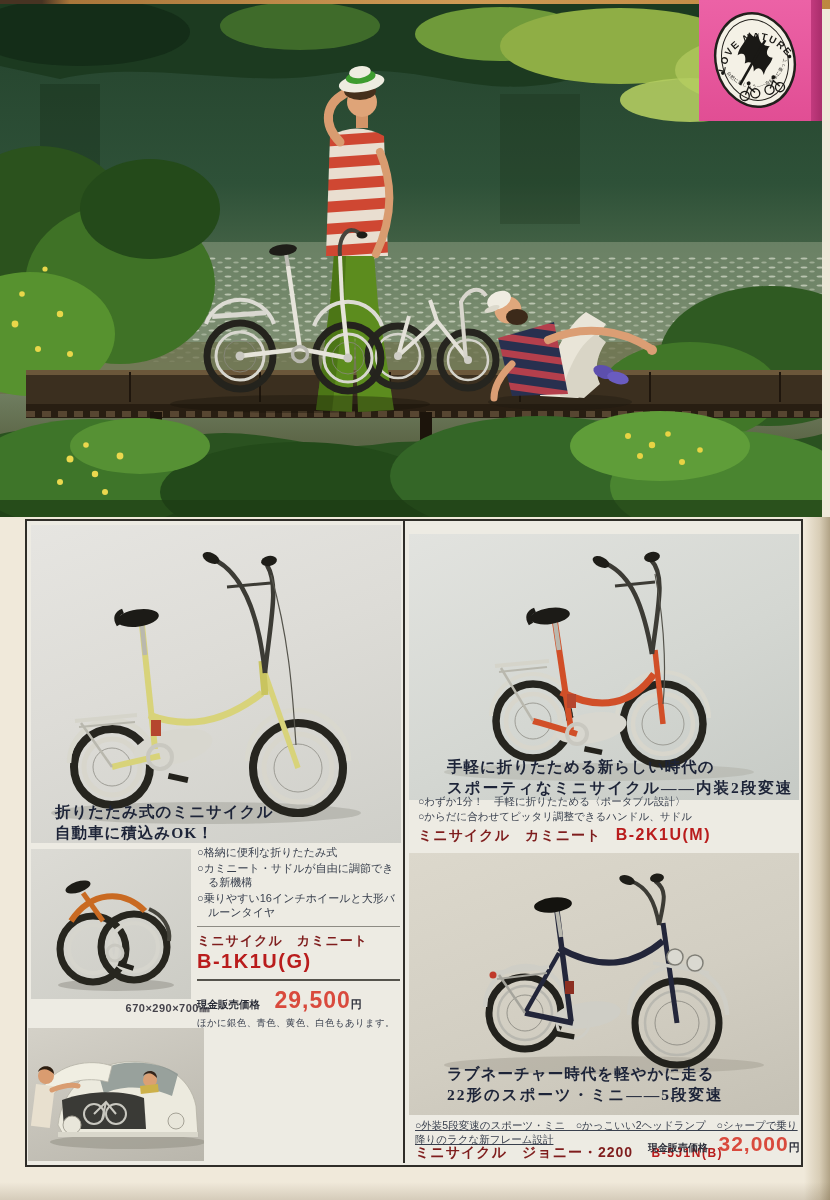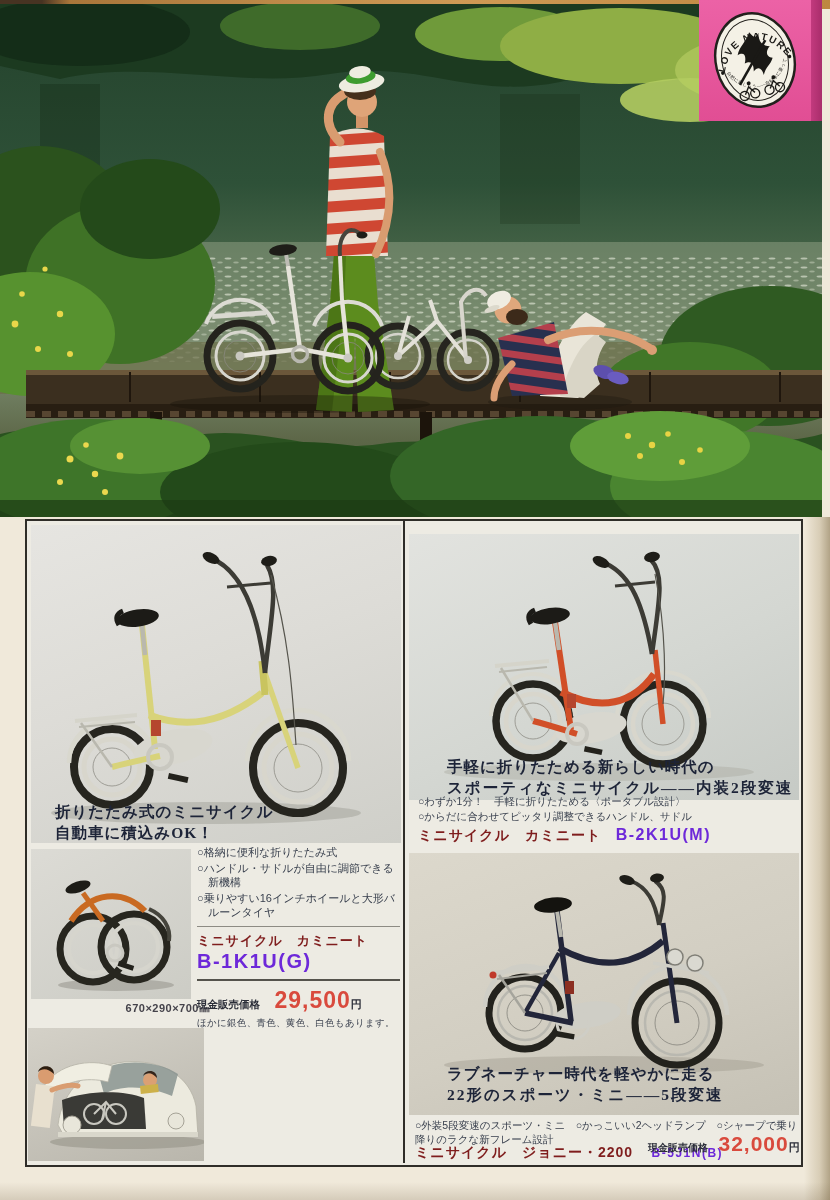--- a/index.html
+++ b/index.html
@@ -4,21 +4,21 @@
 <style>
   html,body{margin:0;padding:0;background:#6b5a3f;}
   #page{position:relative;width:830px;height:1200px;overflow:hidden;
         background:#f0e9da;font-family:"Liberation Sans","DejaVu Sans",sans-serif;}
   .abs{position:absolute;}
   .headline{font-family:"Liberation Serif","DejaVu Serif",serif;font-weight:700;
             color:#1d2438;font-size:15.5px;line-height:21px;letter-spacing:1px;white-space:nowrap;}
   .bullets{font-size:11px;line-height:14.5px;color:#39404e;margin:0;padding:0;list-style:none;}
   .bullets li{text-indent:-11px;padding-left:11px;margin-bottom:1px;}
   .model-name{font-size:13px;font-weight:700;color:#7f1d1d;letter-spacing:1px;}
-  .model-code{font-size:20px;font-weight:700;color:#6d28d9;letter-spacing:1.5px;}
+  .model-code{font-size:20px;font-weight:700;color:#b91c1c;letter-spacing:1.5px;}
   .price-label{font-size:10.5px;color:#2a2d38;font-weight:700;}
   .price-val{font-size:23px;font-weight:700;color:#d94a3d;letter-spacing:1px;}
   .price-yen{font-size:11px;color:#2a2d38;font-weight:700;}
   .rule1{border:none;border-top:1px solid #8d8b84;margin:6px 0 5px;}
   .rule2{border:none;border-top:2px solid #55534c;margin:6px 0 6px;}
   .photo-bg{background:linear-gradient(160deg,#e6e5e1 0%,#dddcd7 45%,#cfcfc9 100%);}
   .box-border{border:2px solid #2f2d28;}
 </style>
 </head>
 <body>
@@ -292,21 +292,21 @@
         <circle cx="84" cy="104" r="8" stroke="#c9c8c0" stroke-width="3"></circle>
         <rect x="88" y="112" width="16" height="5" fill="#23221c" transform="rotate(18 88 112)"></rect>
       </g>
     </svg>
   </div>
   <div class="abs" style="left:98px;top:1001px;width:140px;text-align:center;font-size:11px;font-weight:700;color:#44424a;letter-spacing:.5px;">670×290×700㎜</div>
 
   <div class="abs" style="left:197px;top:845px;width:203px;">
     <ul class="bullets">
       <li>○格納に便利な折りたたみ式</li>
-      <li>○ハンドル・サドルが自由に調節できる新機構</li>
+      <li>○カミニート・サドルが自由に調節できる新機構</li>
       <li>○乗りやすい16インチホイールと大形バルーンタイヤ</li>
     </ul>
     <hr class="rule1">
     <div class="model-name">ミニサイクル　カミニート</div>
     <div class="model-code">B-1K1U(G)</div>
     <hr class="rule2">
     <div style="white-space:nowrap;">
       <span class="price-label">現金販売価格</span>
       <span class="price-val" style="margin-left:10px;">29,500</span><span class="price-yen">円</span>
     </div>
@@ -432,21 +432,21 @@
         </g>
         <rect x="156" y="128" width="9" height="13" fill="#8c2f22"></rect>
       </g>
     </svg>
     <div class="abs headline" style="left:38px;top:210px;">
       <div>ラブネーチャー時代を軽やかに走る</div>
       <div style="letter-spacing:2px;">22形のスポーツ・ミニ――5段変速</div>
     </div>
   </div>
 
-  <div class="abs" style="left:415px;top:1119px;width:392px;font-size:10.5px;line-height:13.5px;color:#39404e;">○外装5段変速のスポーツ・ミニ　○かっこいい2ヘッドランプ　○シャープで乗り降りのラクな新フレーム設計</div>
+  <div class="abs" style="left:415px;top:1119px;width:392px;font-size:10.5px;line-height:13.5px;color:#39404e;text-decoration:underline;">○外装5段変速のスポーツ・ミニ　○かっこいい2ヘッドランプ　○シャープで乗り降りのラクな新フレーム設計</div>
   <div class="abs" style="left:415px;top:1143px;white-space:nowrap;">
     <span class="model-name" style="font-size:14px;">ミニサイクル　ジョニー・2200</span>
     <span class="model-code" style="font-size:12px;margin-left:14px;">B-5J1N(B)</span>
   </div>
   <div class="abs" style="left:648px;top:1132px;white-space:nowrap;">
     <span class="price-label" style="font-size:10px;">現金販売価格</span>
     <span class="price-val" style="font-size:21px;margin-left:6px;">32,000</span><span class="price-yen">円</span>
   </div>
 
   <div class="abs" style="left:804px;top:517px;width:26px;height:683px;background:linear-gradient(90deg,rgba(240,233,218,0),#d8cdb6 60%,#b1a386);"></div>

